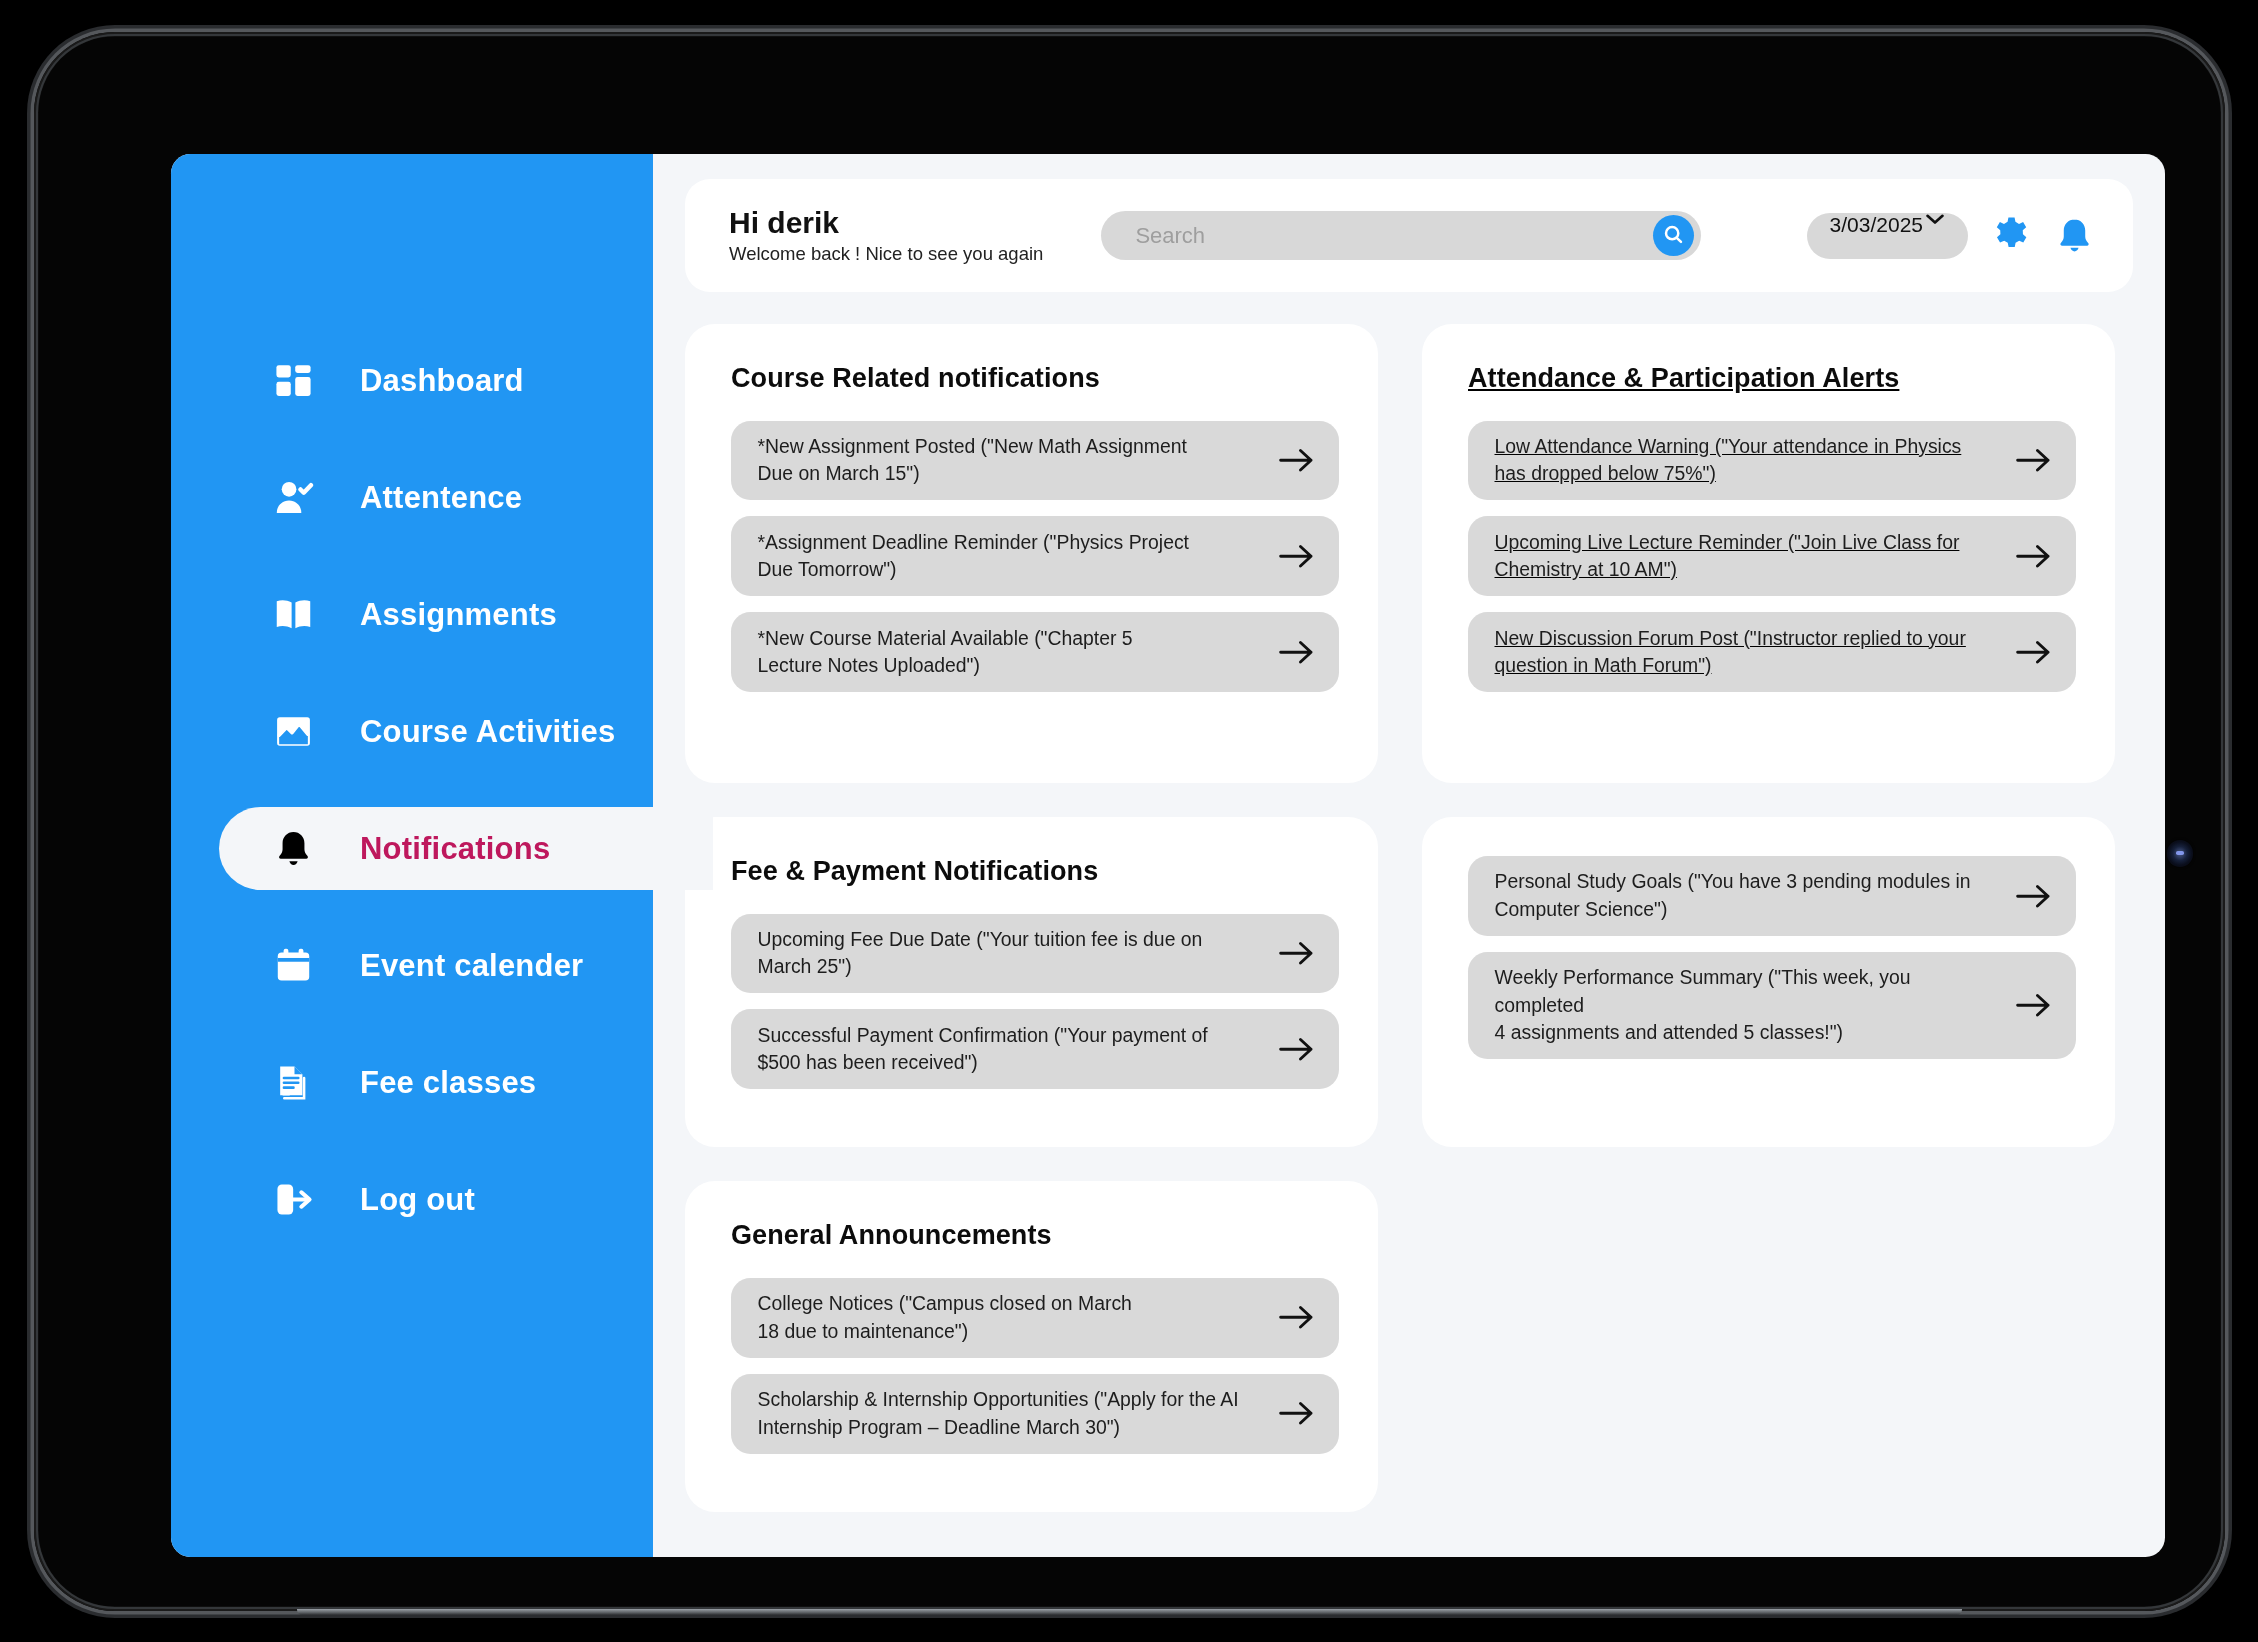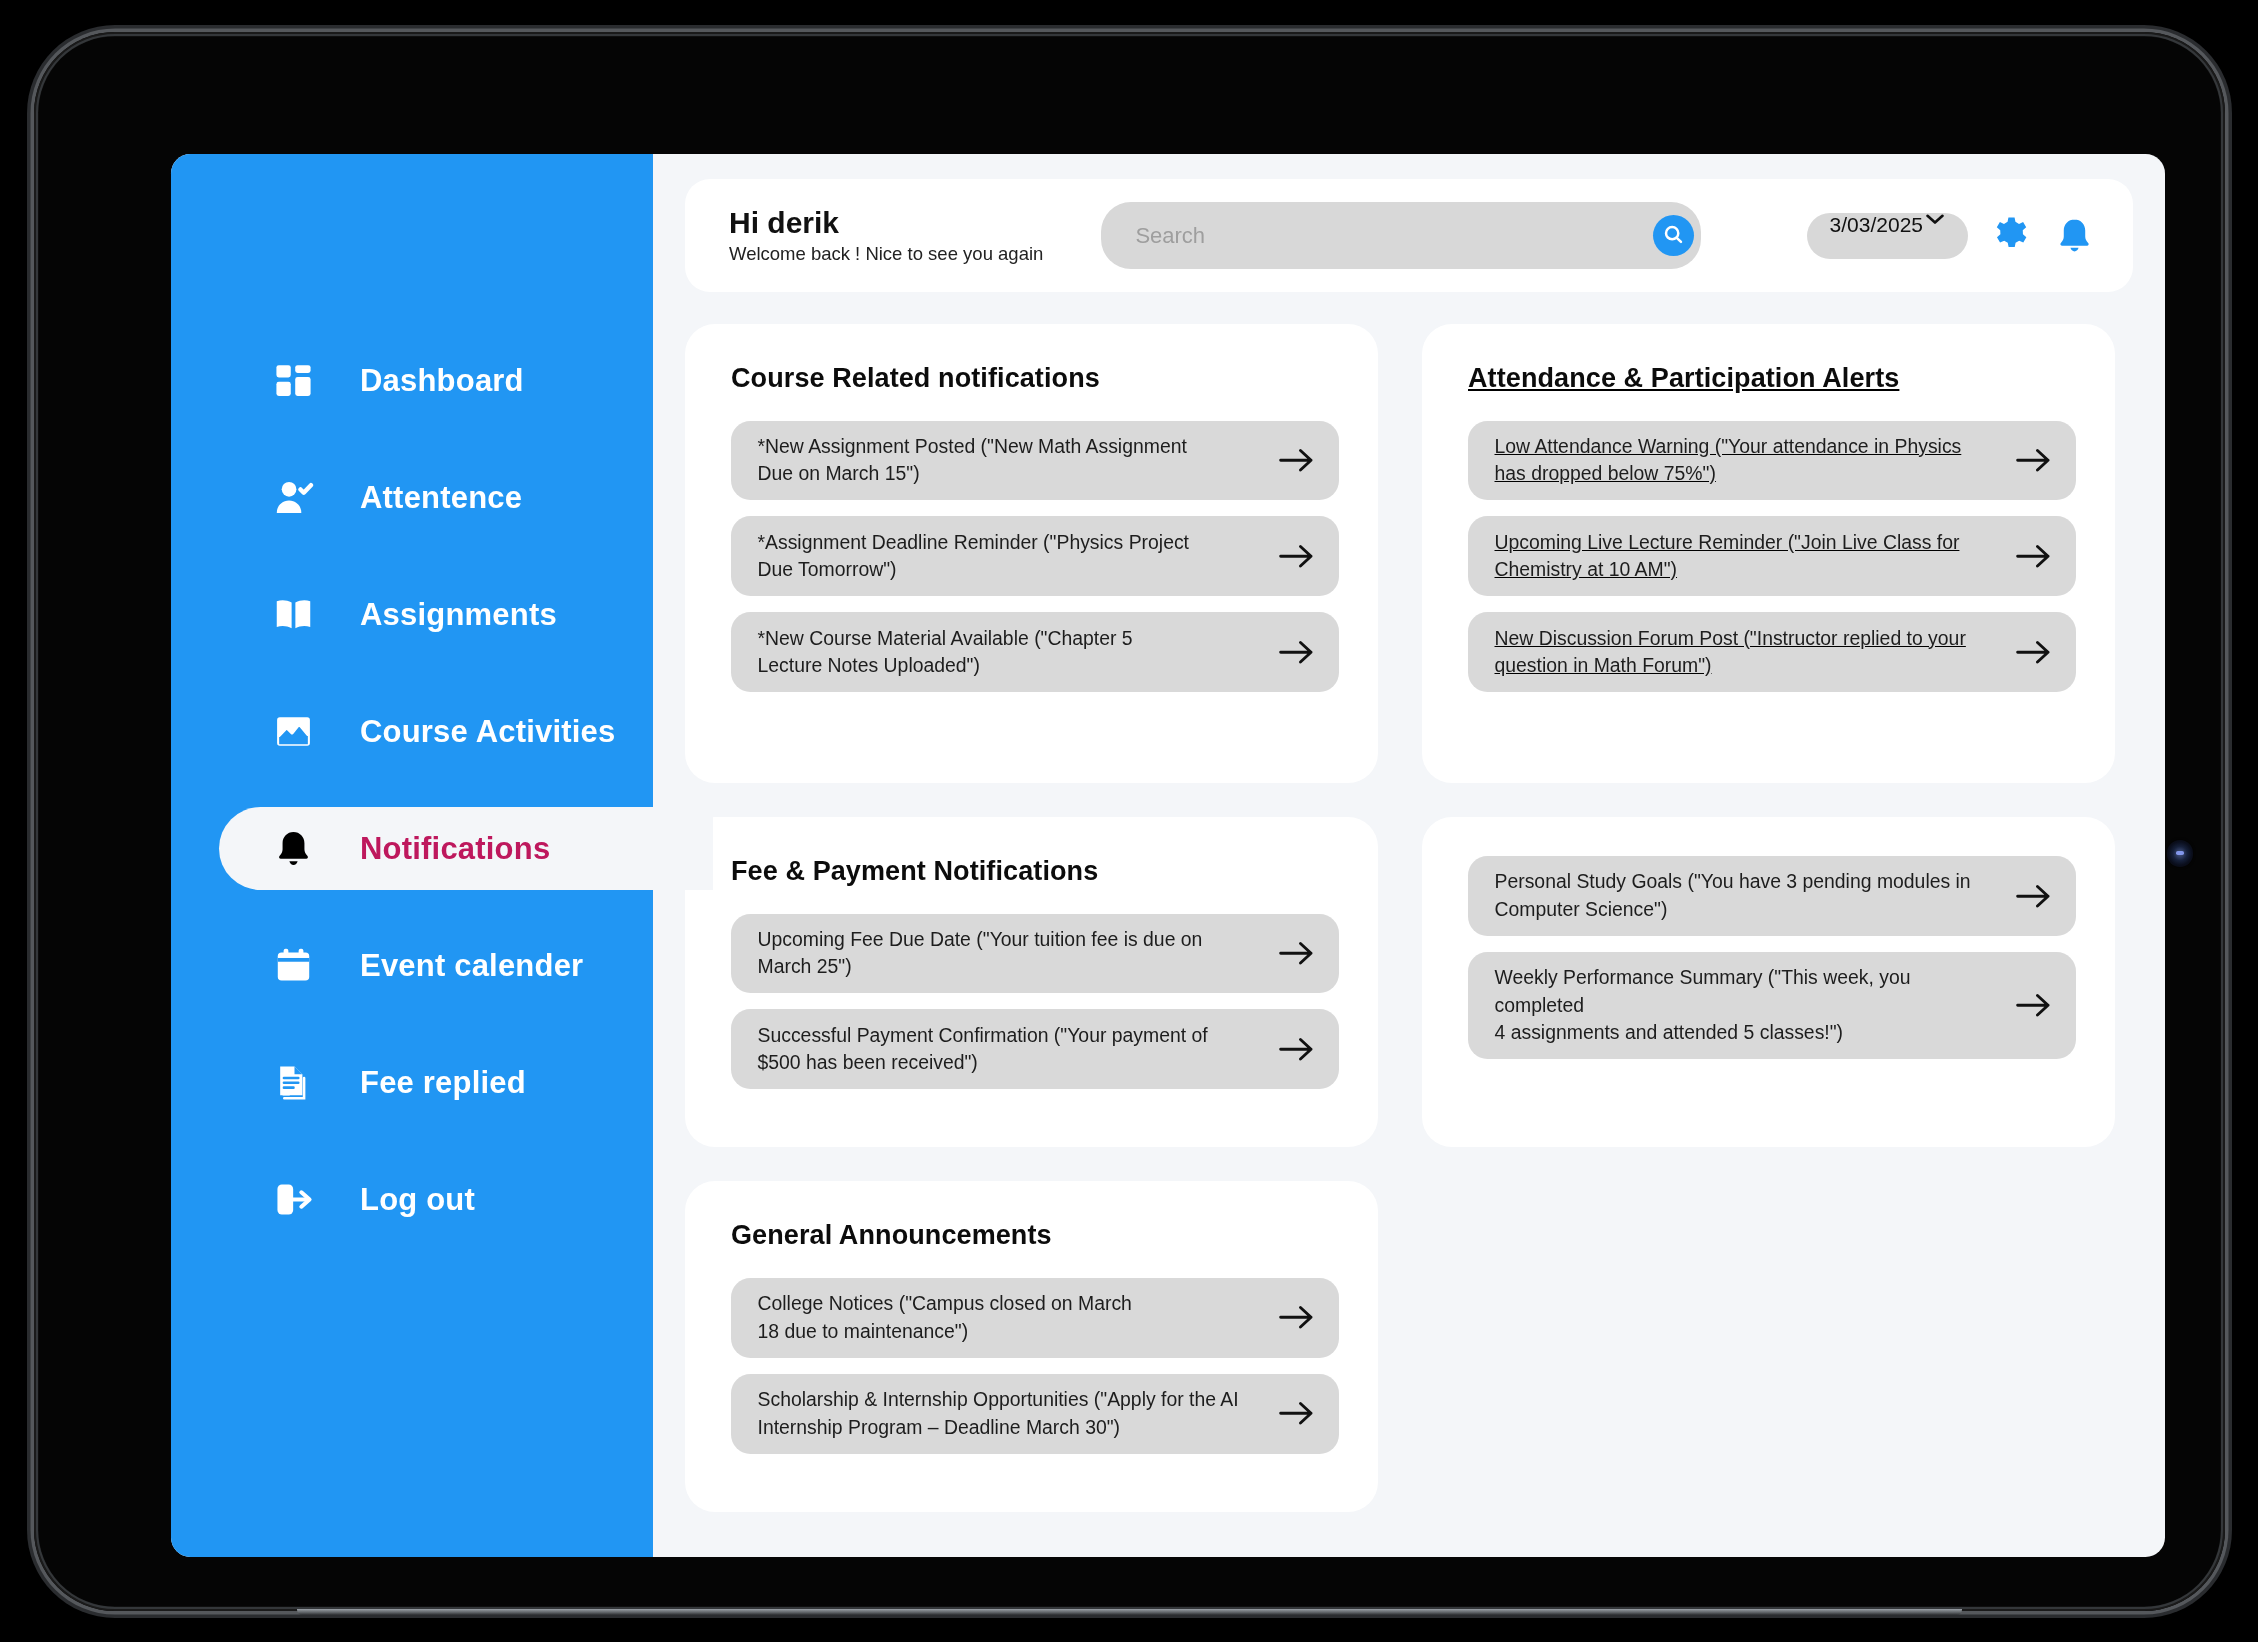--- a/index.html
+++ b/index.html
@@ -121,21 +121,21 @@
     display: flex;
     align-items: center;
     padding: 0 39px 0 44px;
   }
   #greeting-block { width: 353px; flex: 0 0 auto; }
   #greeting-title { font-size: 30px; font-weight: 700; color: #111; line-height: 1.12; }
   #greeting-sub { font-size: 18.5px; color: #222; margin-top: 3.5px; }
 
   #search-wrap {
     flex: 0 0 600px;
-    height: 67px;
+    height: 49px;
     background: #d8d8d8;
     border-radius: 30px;
     display: flex;
     align-items: center;
     padding: 0 7px 0 34px;
     margin-left: 19.4px;
   }
   #search-input {
     flex: 1 1 auto;
     border: 0; outline: 0; background: transparent;
@@ -294,21 +294,21 @@
       <div class="nav-item">
         <span class="nav-icon">
           <svg viewBox="0 0 24 24">
               <path d="M5.6 8.2h4.2v11.4H5.6z" fill="#fff"></path>
               <path d="M4.2 2.6h8.4l4.6 4.6v12.2H4.2z" fill="#fff"></path>
               <path d="M12.6 2.6v4.6h4.6z" fill="#2196f3"></path>
               <path d="M6.4 9.4h8.4M6.4 12.2h8.4M6.4 15h5.6" stroke="#2196f3" stroke-width="1.5" stroke-linecap="round"></path>
               <path d="M6.6 21.2h11.6V9.4" stroke="#fff" stroke-width="1.5" fill="none" stroke-linecap="round"></path>
             </svg>
         </span>
-        <span class="nav-label">Fee replied</span>
+        <span class="nav-label">Fee classes</span>
       </div>
 
       <div class="nav-item">
         <span class="nav-icon">
           <svg viewBox="0 0 24 24">
               <rect x="2.6" y="3.2" width="9.2" height="17.6" rx="2.6" fill="#fff"></rect>
               <path d="M9 12h11.4" stroke="#fff" stroke-width="2.4" stroke-linecap="round"></path>
               <path d="M16.6 7.8L21.4 12l-4.8 4.2" stroke="#fff" stroke-width="2.4" fill="none" stroke-linecap="round" stroke-linejoin="round"></path>
             </svg>
         </span>

